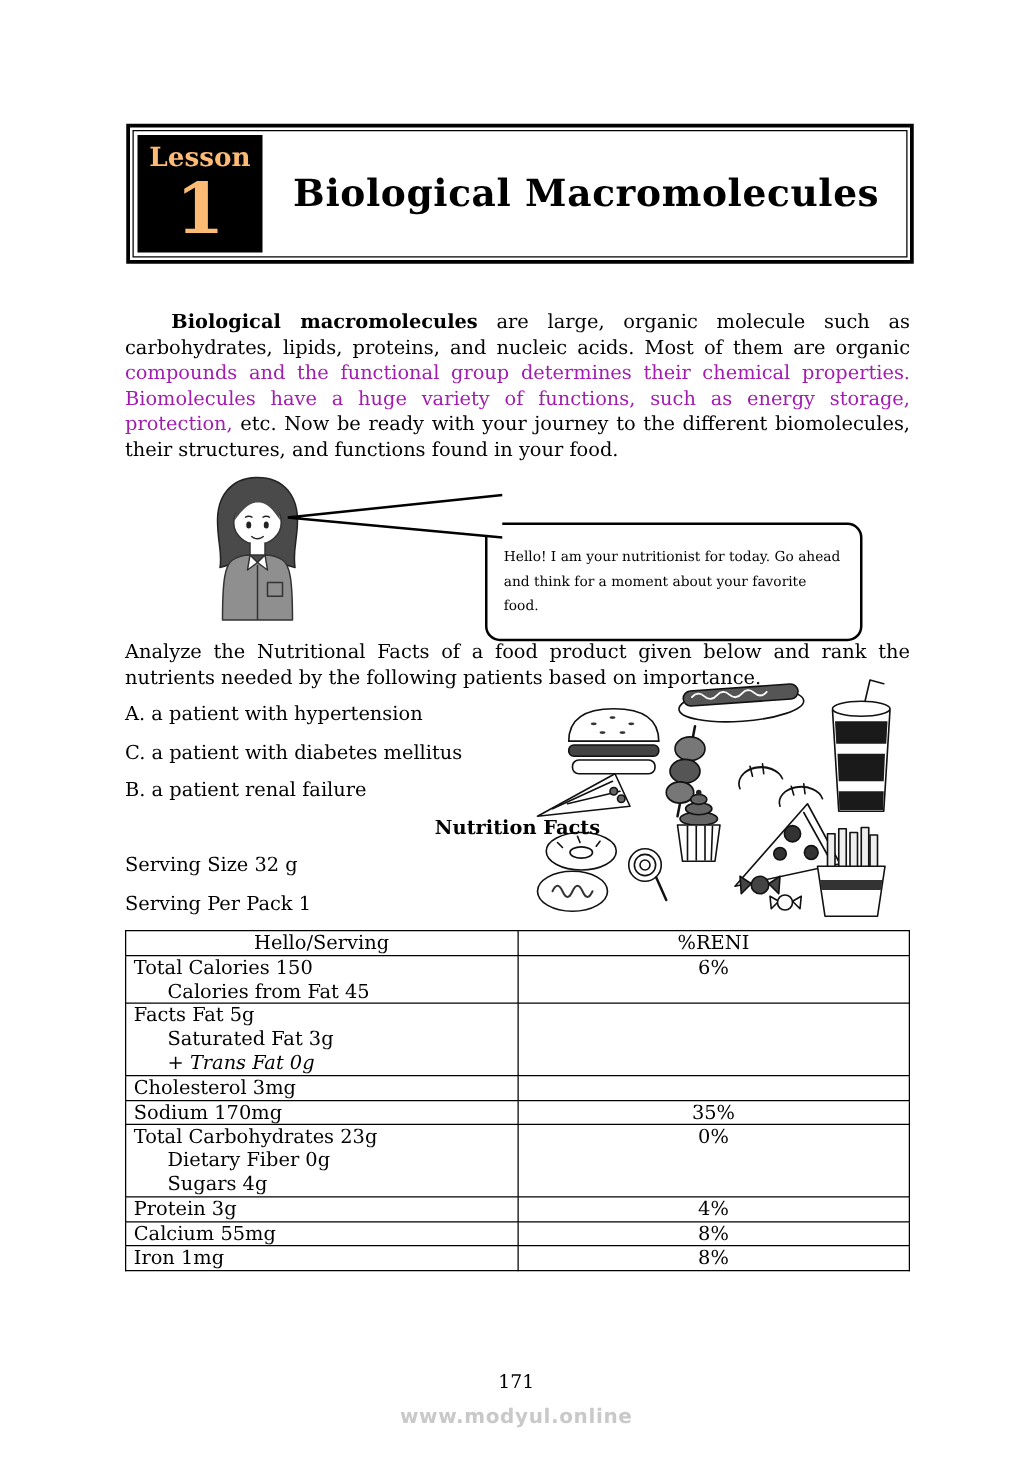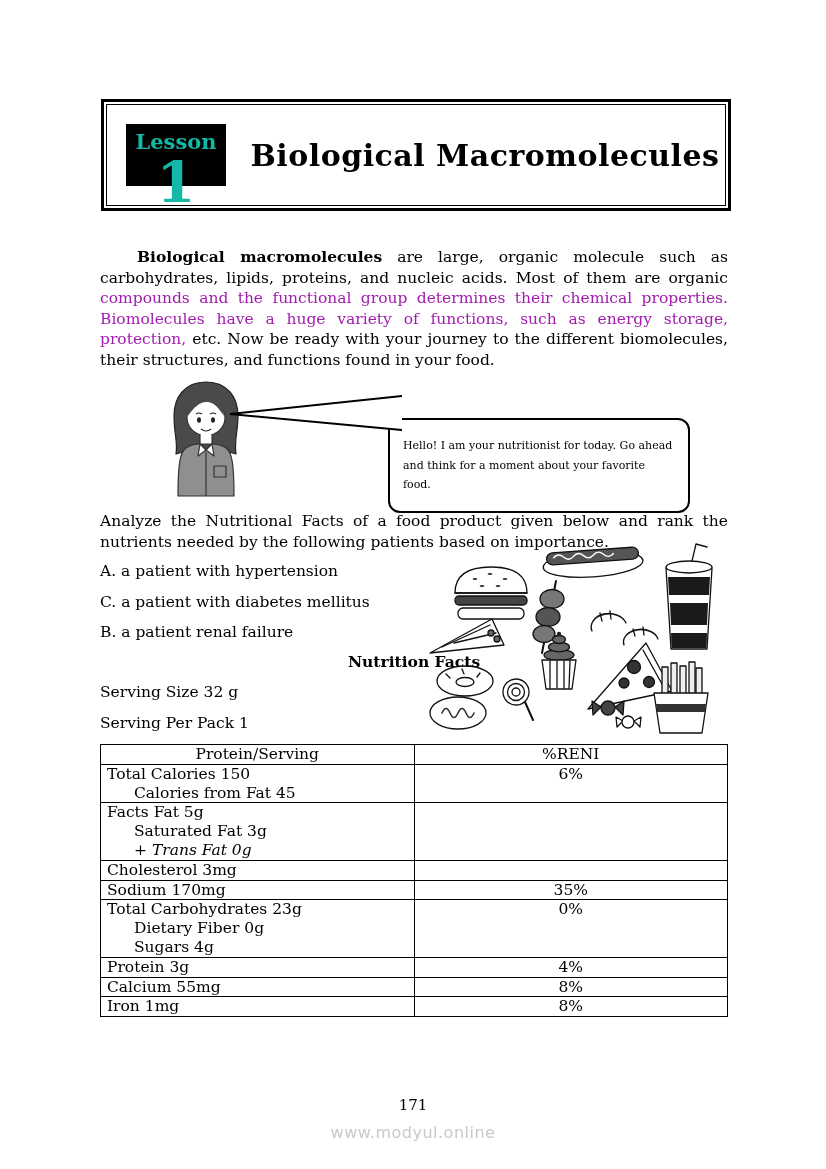--- a/index.html
+++ b/index.html
@@ -5,21 +5,21 @@
   html,body { margin:0; padding:0; background:#ffffff; }
   .page {
     position:relative; width:826px; height:1169px; background:#fff;
     font-family:"DejaVu Serif","Liberation Serif",serif; color:#000;
     overflow:hidden;
   }
 
   
   .lesson-header { position:absolute; left:101px; top:99px; width:620px; border:3px solid #000; padding:2px; background:#fff; }
   .lesson-header-inner { border:1px solid #000; display:flex; align-items:stretch; height:100px; }
-  .lesson-badge { width:100px; margin:19px; background:#000; color:#14b8a6; display:flex; flex-direction:column; align-items:center; }
+  .lesson-badge { width:100px; margin:3px; background:#000; color:#fdba74; display:flex; flex-direction:column; align-items:center; }
   .lesson-label { font-size:21px; font-weight:bold; margin-top:5px; }
   .lesson-number { flex:1; display:flex; align-items:center; font-size:56px; font-weight:bold; line-height:1; padding-bottom:6px; }
   .lesson-title { flex:1; display:flex; align-items:center; justify-content:center; font-size:30px; font-weight:bold; letter-spacing:0.5px; }
 
   
   .intro { position:absolute; left:100px; top:247px; width:628px; font-size:15.5px; line-height:20.5px; text-align:justify; margin:0; text-indent:37px; }
   .seg-bold { font-weight:bold; }
   .seg-gray { color:#a21caf; }
 
   
@@ -44,21 +44,21 @@
   .nutrition-table td { border:1px solid #000; padding:0 6px; vertical-align:top; line-height:18.8px; }
   .col-amount { width:50%; }
   .center { text-align:center; }
   .sub { padding-left:27px; }
   .italic { font-style:italic; }
   .reni-cell { text-align:center; }
   .pad-line { padding-top:18.8px; }
 
   
   .page-number { position:absolute; left:0; top:1096px; width:100%; text-align:center; font-size:15px; }
-  .watermark { position:absolute; left:0; top:1123px; width:100%; text-align:center; font-size:16px; color:#c9c9c9; letter-spacing:0.5px; font-family:"DejaVu Sans","Liberation Sans",sans-serif; }
+  .watermark { position:absolute; left:0; top:1123px; width:100%; text-align:center; font-size:16px; color:#c9c9c9; letter-spacing:0.5px; font-family:"DejaVu Sans","Liberation Sans",sans-serif;font-weight:bold; }
 </style>
 </head>
 <body>
 
 <div class="page">
 
   <div class="lesson-header">
     <div class="lesson-header-inner">
       <div class="lesson-badge">
         <div class="lesson-label">Lesson</div>
@@ -220,21 +220,21 @@
     </g>
   </svg>
 
   <div class="nutrition-facts-heading">Nutrition Facts</div>
   <div class="serving-size">Serving Size 32 g</div>
   <div class="serving-pack">Serving Per Pack 1</div>
 
   <table class="nutrition-table">
     <tbody>
       <tr>
-        <td class="col-amount center">Protein/Serving</td>
+        <td class="col-amount center">Hello/Serving</td>
         <td class="center">%RENI</td>
       </tr>
       <tr>
         <td>
           <div>Total Calories 150</div>
           <div class="sub">Calories from Fat 45</div>
         </td>
         <td class="reni-cell">6%</td>
       </tr>
       <tr>

